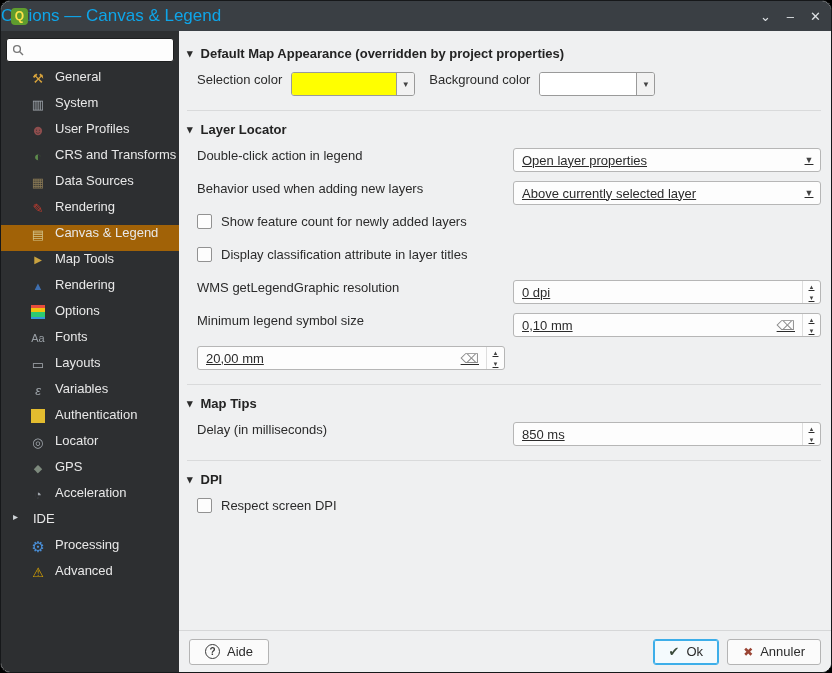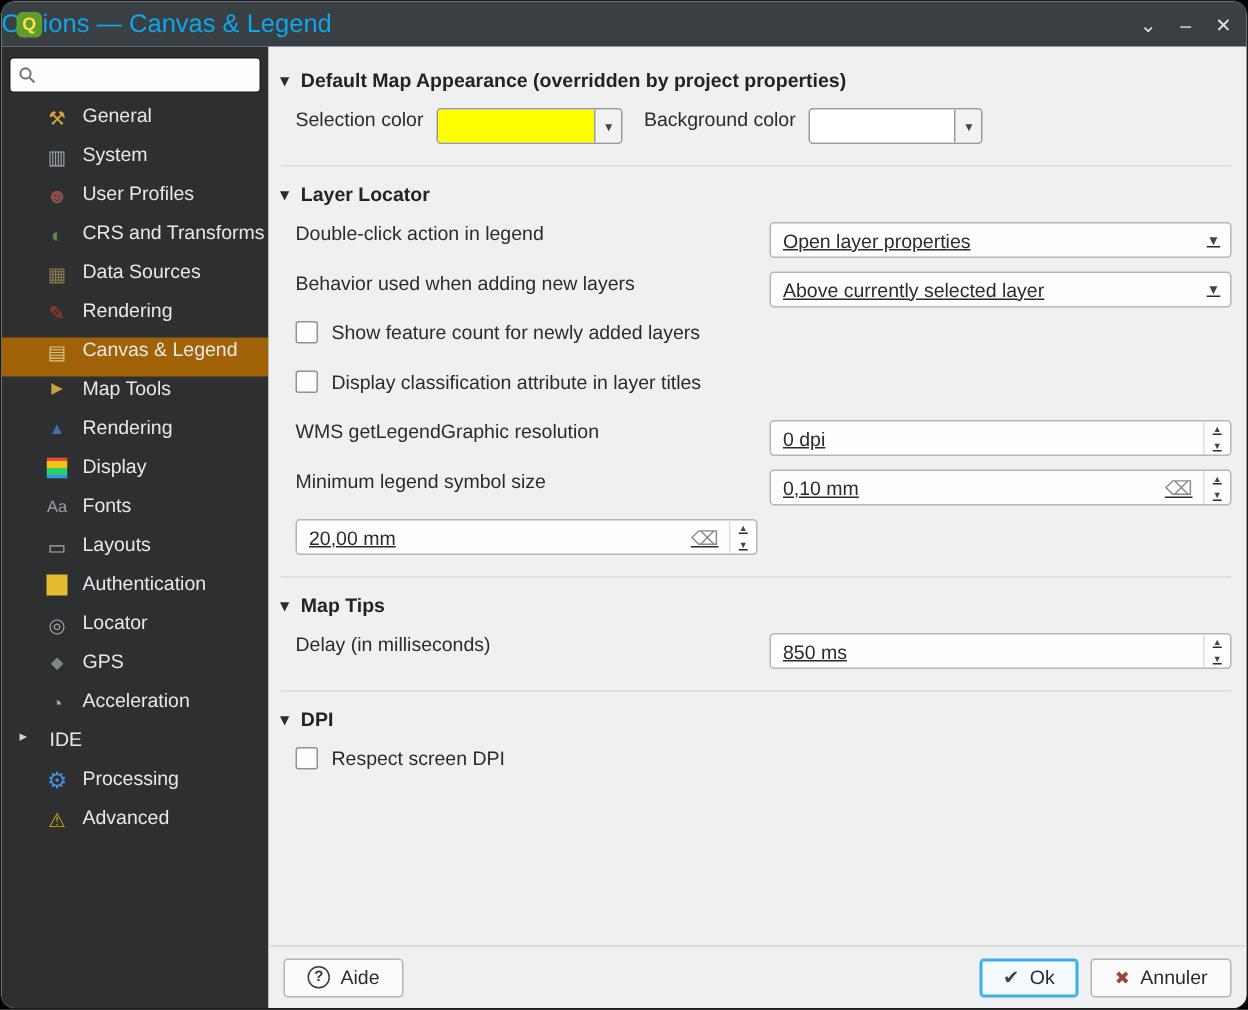--- a/index.html
+++ b/index.html
@@ -141,29 +141,33 @@
         <li class="sb-item">
             <span class="sb-icon ic-maptools"></span>
             <span>Map Tools</span>
           </li>
         <li class="sb-item">
             <span class="sb-icon ic-elevation"></span>
             <span>Rendering</span>
           </li>
         <li class="sb-item">
             <span class="sb-icon ic-colors"></span>
-            <span>Display</span>
+            <span>Options</span>
           </li>
         <li class="sb-item">
             <span class="sb-icon ic-fonts"></span>
             <span>Fonts</span>
           </li>
         <li class="sb-item">
             <span class="sb-icon ic-layouts"></span>
             <span>Layouts</span>
+          </li>
+        <li class="sb-item">
+            <span class="sb-icon ic-variables"></span>
+            <span>Variables</span>
           </li>
         <li class="sb-item">
             <span class="sb-icon ic-auth"></span>
             <span>Authentication</span>
           </li>
         <li class="sb-item">
             <span class="sb-icon ic-locator"></span>
             <span>Locator</span>
           </li>
         <li class="sb-item">

